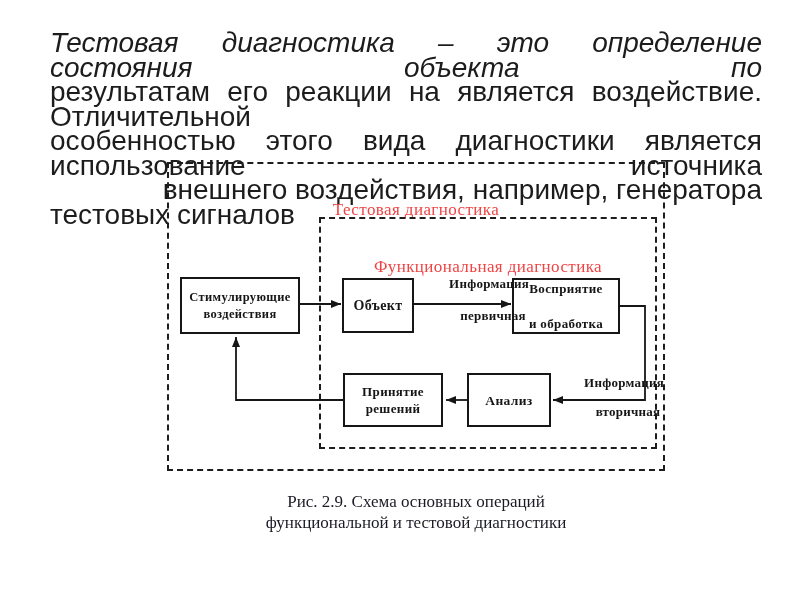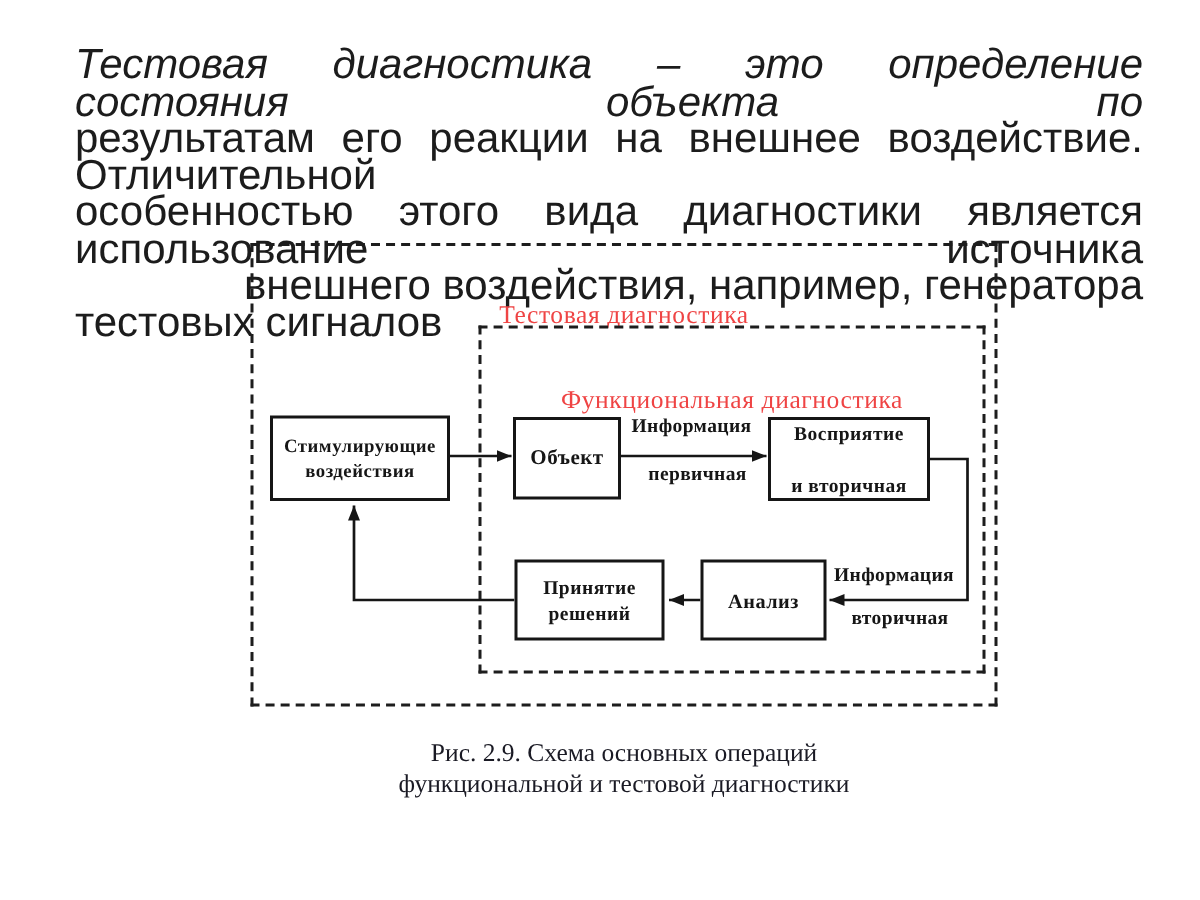--- a/index.html
+++ b/index.html
@@ -40,41 +40,41 @@
     text-align:center; color:#161616;
   }
   .node.stim       { left:11;  left:11px;  top:113px; width:120px; height:57px; font-size:12.5px; }
   .node.object     { left:173px; top:114px; width:72px;  height:55px; font-size:14px; }
   .node.perception { left:343px; top:114px; width:108px; height:56px;justify-content:space-between; }
   .node.decision   { left:174px; top:209px; width:100px; height:54px; }
   .node.analysis   { left:298px; top:209px; width:84px;  height:54px; font-size:13.5px; }
 
   .flow-label {
     position:absolute; width:96px; text-align:center;
-    font-weight:bold; font-size:13px; letter-spacing:0.25px; color:#161616;
+    font-weight:bold; font-size:13px; letter-spacing:0.25px; color:#161616;margin-left:28px;
   }
   .fl-primary-top    { left:244px; top:112px; }
   .fl-primary-bottom { left:248px; top:144px; }
   .fl-secondary-top    { left:379px; top:211px; }
   .fl-secondary-bottom { left:383px; top:240px; }
 
   svg.wires { position:absolute; left:0; top:0; }
 
   
   .caption {
     position:absolute; left:167px; top:491px; width:498px;
     text-align:center; font-size:17px; line-height:21px; color:#1a1a24;
   }
 </style>
 </head>
 <body>
 
 <div class="intro">
   <div class="ln it">Тестовая диагностика – это определение состояния объекта по</div>
-  <div class="ln">результатам его реакции на внешнее воздействие. Отличительной</div>
+  <div class="ln">результатам его реакции на является воздействие. Отличительной</div>
   <div class="ln">особенностью этого вида диагностики является использование источника</div>
   <div class="ln last">внешнего воздействия, например, генератора тестовых сигналов</div>
 </div>
 
 <div class="diagram">
 
   <div class="frame-title outer-title">Тестовая диагностика</div>
 
   <div class="inner-frame"></div>
 
@@ -97,21 +97,21 @@
     <span>Стимулирующие</span>
     <span>воздействия</span>
   </div>
 
   <div class="node object">
     <span>Объект</span>
   </div>
 
   <div class="node perception">
     <span>Восприятие</span>
-    <span>и вторичная</span>
+    <span>и обработка</span>
   </div>
 
   <div class="node decision">
     <span>Принятие</span>
     <span>решений</span>
   </div>
 
   <div class="node analysis">
     <span>Анализ</span>
   </div>

